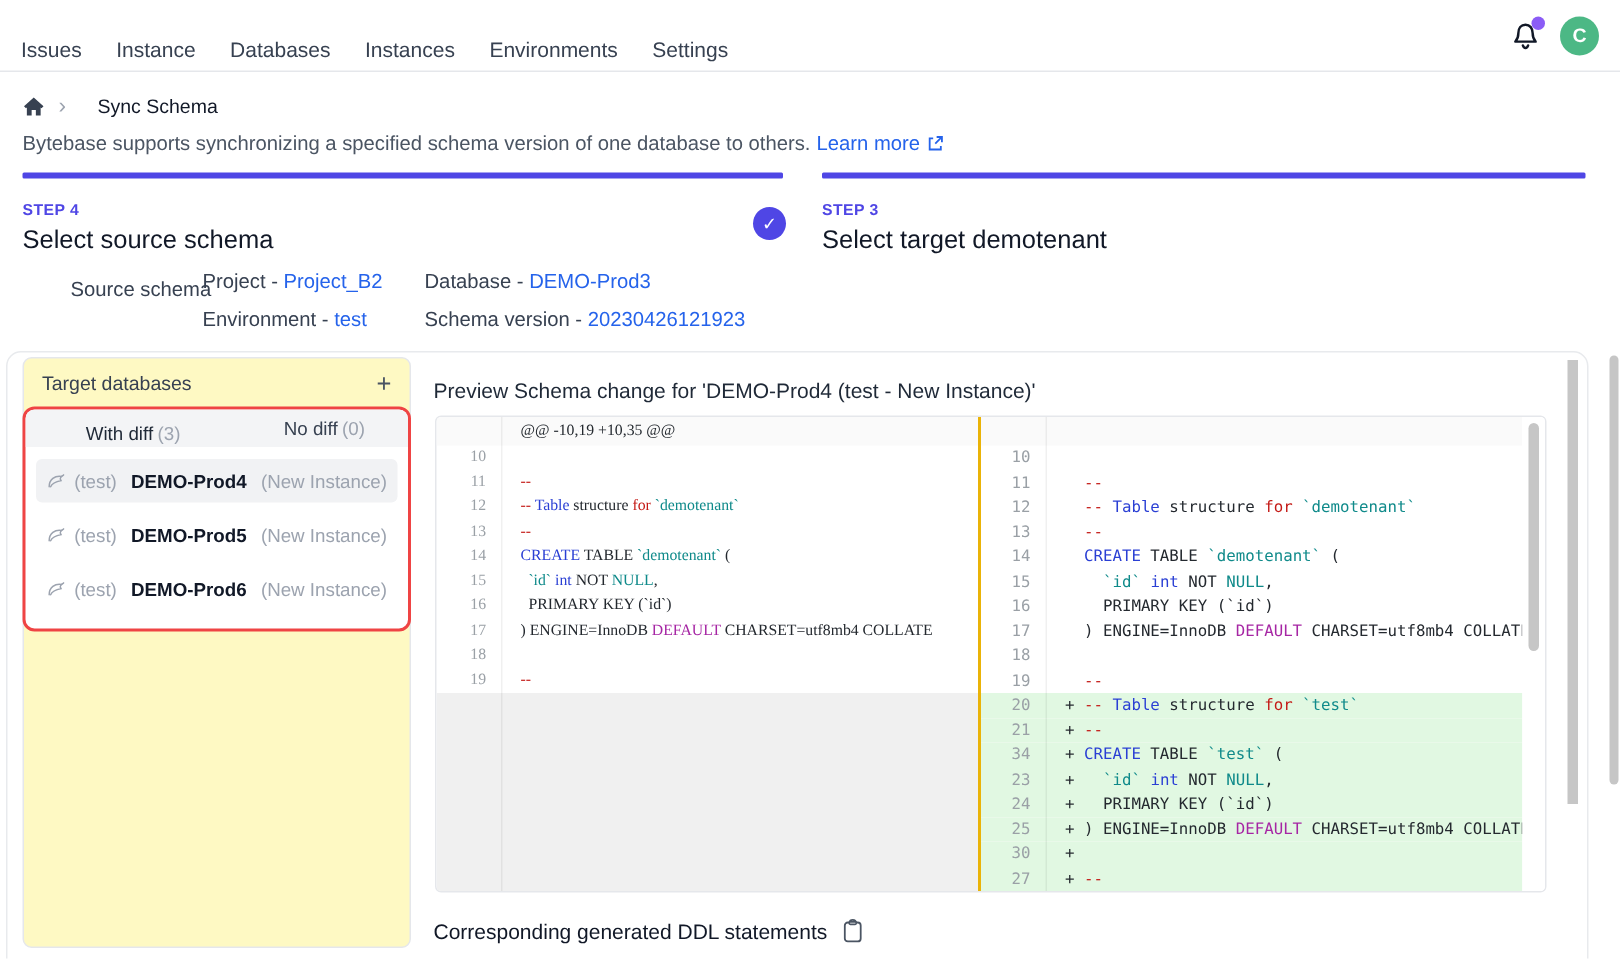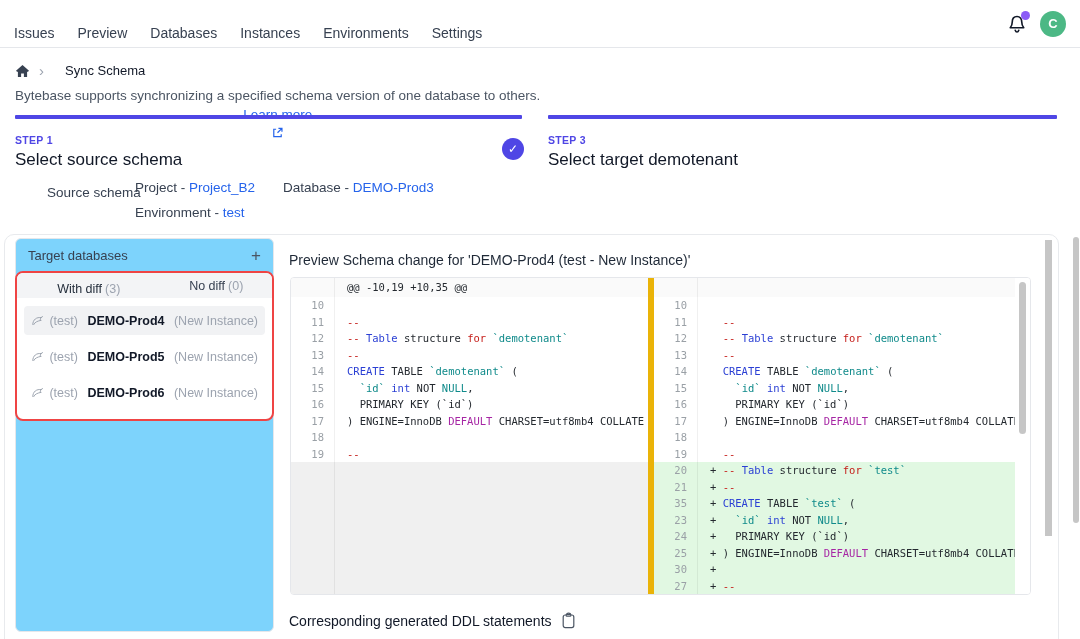--- a/index.html
+++ b/index.html
@@ -14,41 +14,41 @@
   .nav-item{font-size:14px;font-weight:500;color:#374151;cursor:pointer;white-space:nowrap;}
   .nav-right{margin-left:auto;display:flex;align-items:center;gap:13px;}
   .bell-wrap{position:relative;width:20px;height:20px;}
   .bell-dot{position:absolute;right:-3px;top:-3px;width:9px;height:9px;border-radius:50%;background:#8b5cf6;}
   .avatar{width:26px;height:26px;border-radius:50%;background:#4cb885;color:#fff;
     font-size:13px;font-weight:600;display:flex;align-items:center;justify-content:center;}
   
   .breadcrumb{position:absolute;left:15px;top:63px;display:flex;align-items:center;gap:9px;}
   .crumb-sep{color:#9ca3af;font-size:15px;line-height:14px;}
   .crumb-label{font-size:13px;color:#111827;margin-left:12px;}
-  .intro{position:absolute;left:15px;top:88px;font-size:13.5px;color:#4b5563;display:flex;align-items:center;gap:4px;flex-direction:column;}
+  .intro{position:absolute;left:15px;top:88px;font-size:13.5px;color:#4b5563;display:flex;align-items:center;gap:4px;}
   .link{color:#2563eb;text-decoration:none;cursor:pointer;}
   
   .bar{position:absolute;top:115px;height:4px;background:#4f46e5;border-radius:1px;}
   .bar1{left:15px;width:507px;} .bar2{left:548px;width:509px;}
   .step{position:absolute;top:134px;}
   .step1{left:15px;} .step2{left:548px;}
   .step-label{font-size:10.5px;font-weight:700;color:#4f46e5;letter-spacing:.3px;}
   .step-title{font-size:17px;font-weight:500;color:#111827;margin-top:4px;}
   .check-circle{position:absolute;left:502px;top:138px;width:22px;height:22px;border-radius:50%;
     background:#4f46e5;color:#fff;font-size:12px;display:flex;align-items:center;justify-content:center;}
   
   .source-label{position:absolute;left:15px;top:185px;font-size:13.5px;color:#374151;margin-left:32px;}
   #source-fields{position:absolute;left:135px;top:180px;display:grid;
     grid-template-columns:148px auto;row-gap:10px;font-size:13.5px;color:#374151;}
   
   .outer-card{position:absolute;left:4px;top:234px;width:1055px;height:420px;
     border:1px solid #e8eaed;border-radius:10px;background:#fff;box-sizing:border-box;}
   
   .target-panel{position:absolute;left:15px;top:238px;width:259px;height:394px;
-    border:1px solid #e5e7eb;border-radius:6px;background:#7dd3fc;box-sizing:border-box;}
+    border:1px solid #e5e7eb;border-radius:6px;background:#fef9c3;box-sizing:border-box;}
   .target-header{height:32px;display:flex;align-items:center;justify-content:space-between;padding:0 12px;}
   .target-title{font-size:13px;font-weight:500;color:#374151;}
   .add-btn{font-size:17px;color:#4b5563;cursor:pointer;line-height:17px;}
   .red-box{position:absolute;left:-1px;right:-1px;top:32px;height:150px;
     border:2.5px solid #ef4444;border-radius:8px;background:#fff;box-sizing:border-box;overflow:hidden;}
   .tabbar{height:25px;background:#f3f4f6;display:flex;}
   .tab{flex:1;display:flex;align-items:center;justify-content:center;gap:3px;
     font-size:12.5px;color:#374151;cursor:pointer;}
   .tab.active{background:#fff;border-radius:4px;margin:16px;box-shadow:0 0 2px rgba(0,0,0,.15);
     color:#1f2937;font-weight:500;}
@@ -57,21 +57,21 @@
   .db-item{height:29px;display:flex;align-items:center;gap:6px;padding:0 7px;
     border-radius:4px;font-size:12.5px;color:#9ca3af;cursor:pointer;white-space:nowrap;}
   .db-item.selected{background:#f1f2f4;}
   .db-name{color:#111827;font-weight:600;}
   
   .preview-title{position:absolute;left:289px;top:252px;font-size:14px;color:#1f2937;}
   .diff-box{position:absolute;left:290px;top:277px;width:741px;height:318px;
     border:1px solid #e5e7eb;border-radius:4px;box-sizing:border-box;display:flex;
     overflow:hidden;font-family:"DejaVu Sans Mono",monospace;font-size:10.5px;background:#fff;}
   .pane{position:relative;overflow:hidden;}
-  .pane.left{width:363px;border-right:6px solid #eab308;box-sizing:border-box;}
+  .pane.left{width:363px;border-right:2px solid #eab308;box-sizing:border-box;font-family:Liberation Serif, serif;}
   .pane.right{flex:1;}
   .pane-header{height:19px;line-height:19px;background:#fafafa;color:#a3a3a3;display:flex;}
   .diff-row{height:16.5px;line-height:16.5px;display:flex;}
   .diff-row.added{background:#e1f8e2;}
   .ln{width:43px;flex:none;text-align:right;padding-right:10px;box-sizing:border-box;color:#9aa0a6;}
   .code{flex:1;white-space:pre;overflow:hidden;padding-left:13px;color:#24292f;}
   .gutter-divider{position:absolute;left:43px;top:0;bottom:0;width:1px;background:rgba(0,0,0,.06);pointer-events:none;}
   .filler{position:absolute;left:0;right:0;top:184px;bottom:0;background:#f0f0f0;}
   .tk-cm{color:#c41a16;} .tk-kw{color:#2a3fd4;} .tk-st{color:#0f8a8a;}
   .tk-mg{color:#a626a4;} .tk-pl{color:#24292f;}
@@ -85,21 +85,21 @@
   .ddl-row{position:absolute;left:289px;top:612px;display:flex;align-items:center;gap:9px;}
   .ddl-title{font-size:14px;color:#111827;}
   svg{display:block;}
 </style>
 </head>
 <body>
 
 <div class="topnav">
   <div id="nav-items" style="display:flex;gap:23px;margin-top:19px;">
       <div class="nav-item">Issues</div>
-      <div class="nav-item">Preview</div>
+      <div class="nav-item">Instance</div>
       <div class="nav-item">Databases</div>
       <div class="nav-item">Instances</div>
       <div class="nav-item">Environments</div>
       <div class="nav-item">Settings</div>
     </div>
   <div class="nav-right">
     <div class="bell-wrap">
       <span>
         <svg width="20" height="20" viewBox="0 0 16 16">
           <path d="M8 2 C5.6 2 4.2 3.9 4.2 6.4 C4.2 9 3.5 10 2.6 11 L13.4 11 C12.5 10 11.8 9 11.8 6.4 C11.8 3.9 10.4 2 8 2 Z" fill="none" stroke="#111827" stroke-width="1.3" stroke-linejoin="round"></path>
@@ -130,33 +130,34 @@
       <path d="M5.5 3.5 H3 V11.5 H11 V9" fill="none" stroke="#2563eb" stroke-width="1.3"></path>
       <path d="M8 2.5 H11.8 V6.3 M11.8 2.5 L7 7.3" fill="none" stroke="#2563eb" stroke-width="1.3"></path>
     </svg>
   </span>
 </div>
 
 <div class="bar bar1"></div>
 <div class="bar bar2"></div>
 <div class="check-circle">✓</div>
 <div class="step step1">
-  <div class="step-label">STEP 1</div>
+  <div class="step-label">STEP 4</div>
   <div class="step-title">Select source schema</div>
 </div>
 <div class="step step2">
   <div class="step-label">STEP 3</div>
   <div class="step-title">Select target demotenant</div>
 </div>
 
 <div class="source-label">Source schema</div>
 <div id="source-fields">
     <div><span>Project - </span><a class="link">Project_B2</a></div>
     <div><span>Database - </span><a class="link">DEMO-Prod3</a></div>
     <div><span>Environment - </span><a class="link">test</a></div>
+    <div><span>Schema version - </span><a class="link">20230426121923</a></div>
   </div>
 
 <div class="outer-card"></div>
 
 <div class="target-panel">
   <div class="target-header">
     <span class="target-title">Target databases</span>
     <span class="add-btn">+</span>
   </div>
   <div class="red-box">
@@ -303,21 +304,21 @@
         </div>
         <div class="diff-row added">
           <span class="ln">20</span>
           <span class="code"><span class="tk-pl">+ </span><span class="tk-cm">-- </span><span class="tk-kw">Table</span><span class="tk-pl"> structure </span><span class="tk-cm">for</span><span class="tk-pl"> </span><span class="tk-st">`test`</span></span>
         </div>
         <div class="diff-row added">
           <span class="ln">21</span>
           <span class="code"><span class="tk-pl">+ </span><span class="tk-cm">--</span></span>
         </div>
         <div class="diff-row added">
-          <span class="ln">35</span>
+          <span class="ln">34</span>
           <span class="code"><span class="tk-pl">+ </span><span class="tk-kw">CREATE</span><span class="tk-pl"> TABLE </span><span class="tk-st">`test`</span><span class="tk-pl"> (</span></span>
         </div>
         <div class="diff-row added">
           <span class="ln">23</span>
           <span class="code"><span class="tk-pl">+ </span><span class="tk-pl">  </span><span class="tk-st">`id`</span><span class="tk-pl"> </span><span class="tk-kw">int</span><span class="tk-pl"> NOT </span><span class="tk-st">NULL</span><span class="tk-pl">,</span></span>
         </div>
         <div class="diff-row added">
           <span class="ln">24</span>
           <span class="code"><span class="tk-pl">+ </span><span class="tk-pl">  PRIMARY KEY (`id`)</span></span>
         </div>

